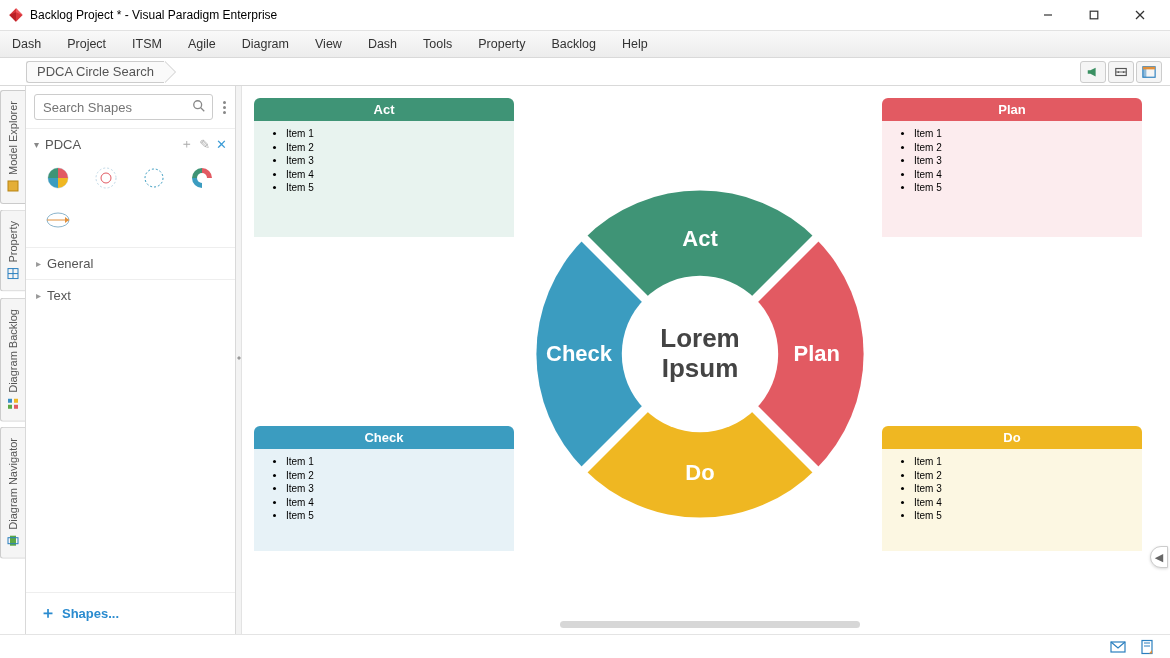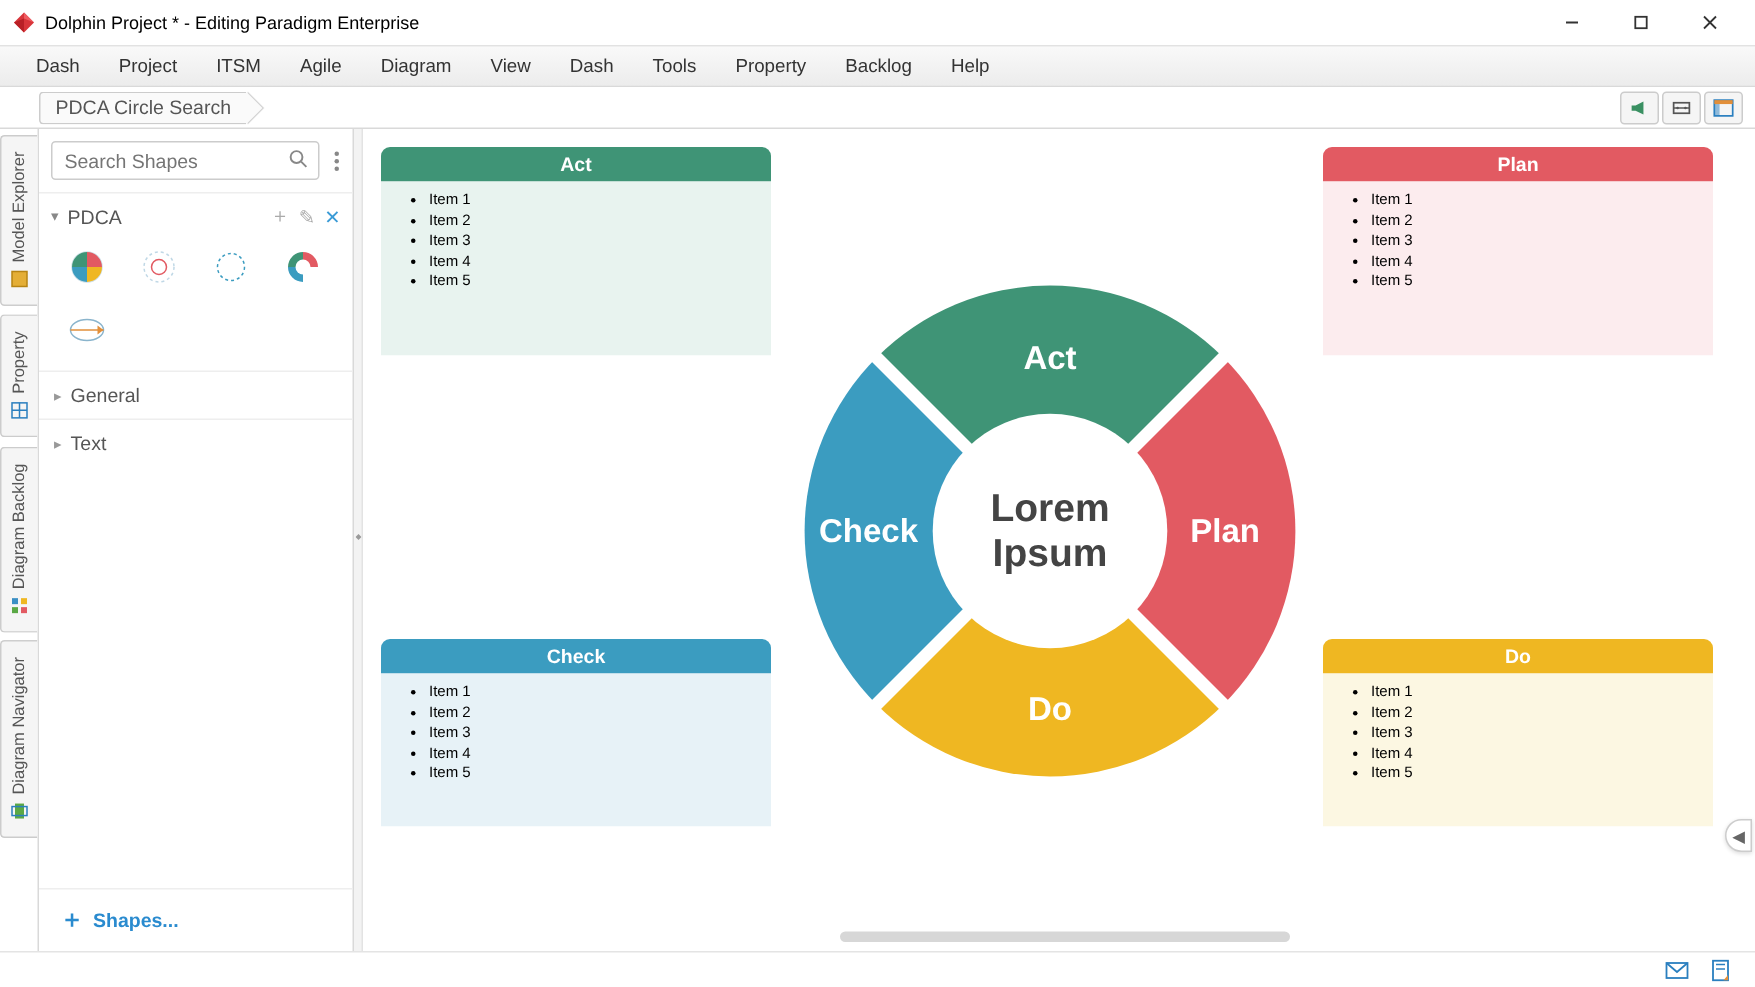--- a/index.html
+++ b/index.html
@@ -7,21 +7,21 @@
 
 
 .titlebar { height: 30px; display: flex; align-items: center; padding: 0 8px; background: #fff; }
 .titlebar .appicon { width: 16px; height: 16px; margin-right: 6px; }
 .titlebar .title { font-size: 12px; flex: 1; }
 .titlebar .winbtns { display: flex; gap: 2px; }
 .titlebar .winbtns .wb { width: 44px; height: 30px; display: flex; align-items: center; justify-content: center; cursor: pointer; }
 .titlebar .winbtns .wb svg { width: 10px; height: 10px; }
 
 
-.menubar { height: 28px; background: linear-gradient(#f9f9f9,#ececec); border-bottom: 1px solid #d9d9d9; display: flex; align-items: center; padding: 0 24px; gap: 26px; border-top: 1px solid #e2e2e2;}
+.menubar { height: 28px; background: linear-gradient(#f9f9f9,#ececec); border-bottom: 1px solid #d9d9d9; display: flex; align-items: center; padding: 0 12px; gap: 26px; border-top: 1px solid #e2e2e2;}
 .menubar .mitem { font-size: 12.5px; cursor: pointer; color: #333; }
 
 
 .tabsrow { height: 28px; border-bottom: 1px solid #d9d9d9; display: flex; align-items: center; }
 .tabsrow .bc { margin-left: 26px; display:flex; align-items:center; height:100%;}
 .bc .crumb { height: 22px; padding: 0 10px; border: 1px solid #ccc; border-right: none; border-radius: 3px 0 0 3px; display: flex; align-items: center; font-size: 13px; color: #555; background: #fafafa; position: relative; }
 .bc .crumb:after { content: ""; position: absolute; right: -11px; top: -1px; width: 0; height: 0; border-top: 11px solid transparent; border-bottom: 11px solid transparent; border-left: 11px solid #fafafa; filter: drop-shadow(1px 0 0 #ccc); }
 .tabsrow .right-tools { margin-left: auto; display:flex; gap:2px; padding-right:8px;}
 .tabsrow .right-tools .tbtn { width:26px; height:22px; border:1px solid #ccc; border-radius:3px; display:flex; align-items:center; justify-content:center; background:#f5f5f5; cursor:pointer; }
 
@@ -95,21 +95,21 @@
 </style>
 </head>
 <body>
 
 <div class="titlebar">
   <svg class="appicon" viewBox="0 0 24 24">
       <polygon points="12,2 22,12 12,22 2,12" fill="#d8353a"></polygon>
       <polygon points="12,2 22,12 12,8" fill="#ef5b60"></polygon>
       <polygon points="2,12 12,22 12,8" fill="#b92026"></polygon>
     </svg>
-  <span class="title">Dolphin Project * - Editing Paradigm Enterprise</span>
+  <span class="title">Backlog Project * - Visual Paradigm Enterprise</span>
   <div class="winbtns">
     <div class="wb">
         <svg viewBox="0 0 10 10">
           <line x1="1" y1="5" x2="9" y2="5" stroke="#333" stroke-width="1.2"></line>
         </svg>
       </div>
     <div class="wb">
         <svg viewBox="0 0 10 10">
           <rect x="1.2" y="1.2" width="7.6" height="7.6" fill="none" stroke="#333" stroke-width="1.2"></rect>
         </svg>

